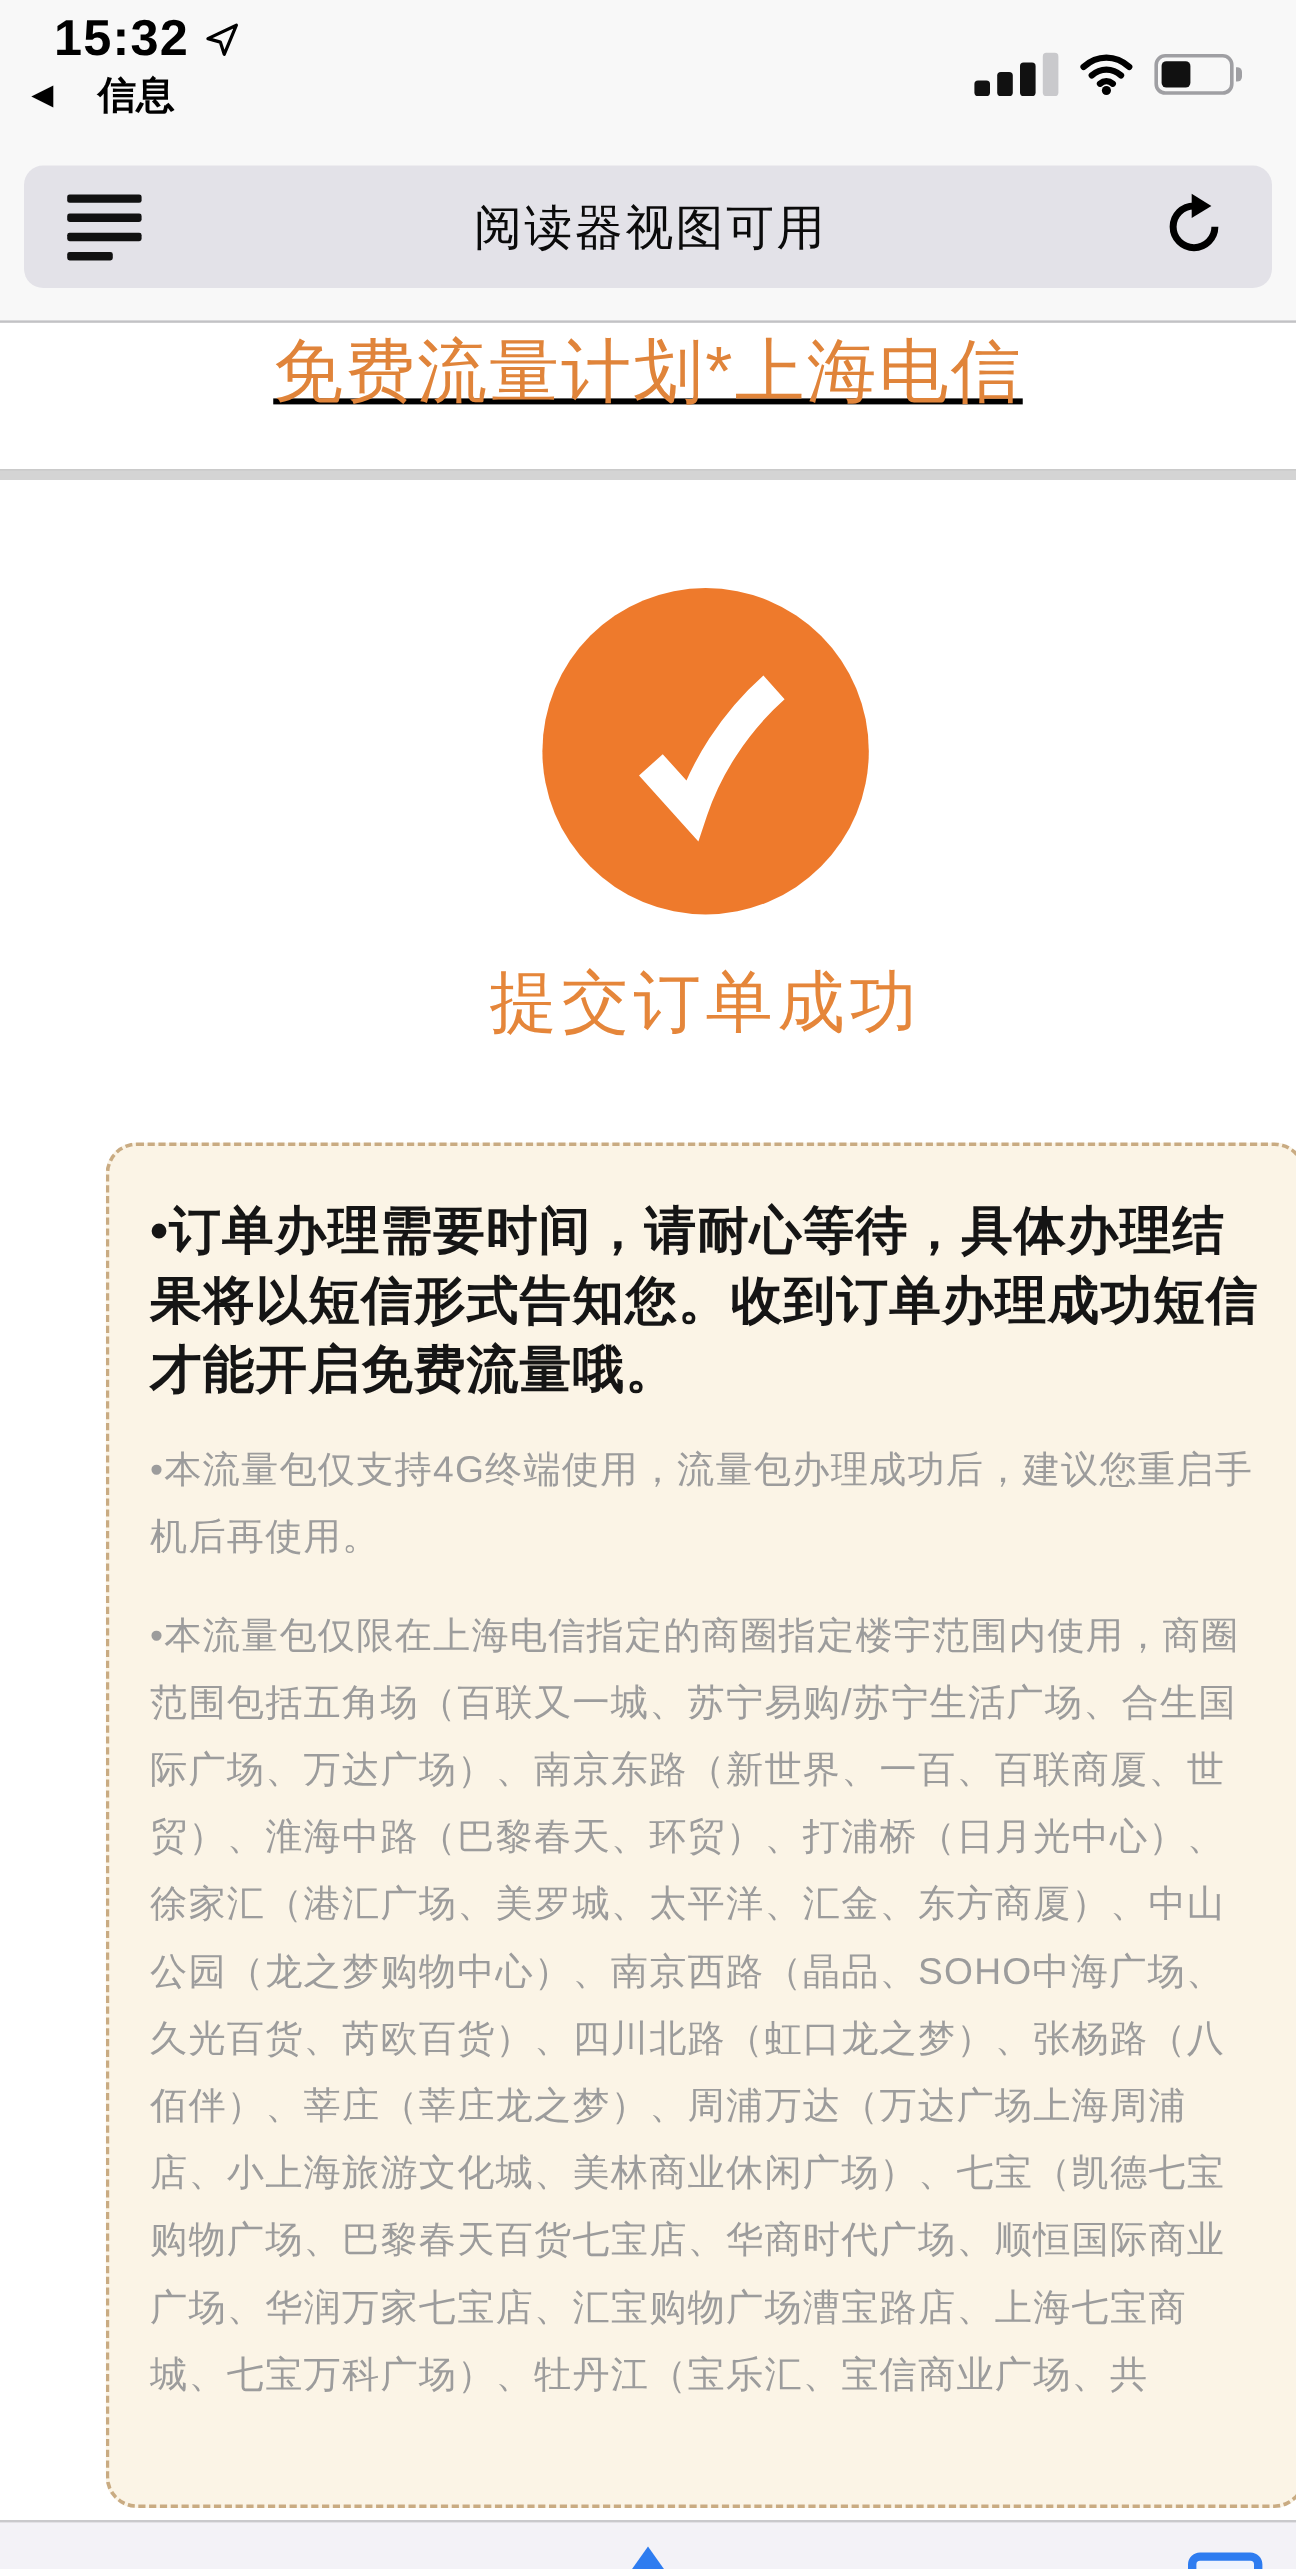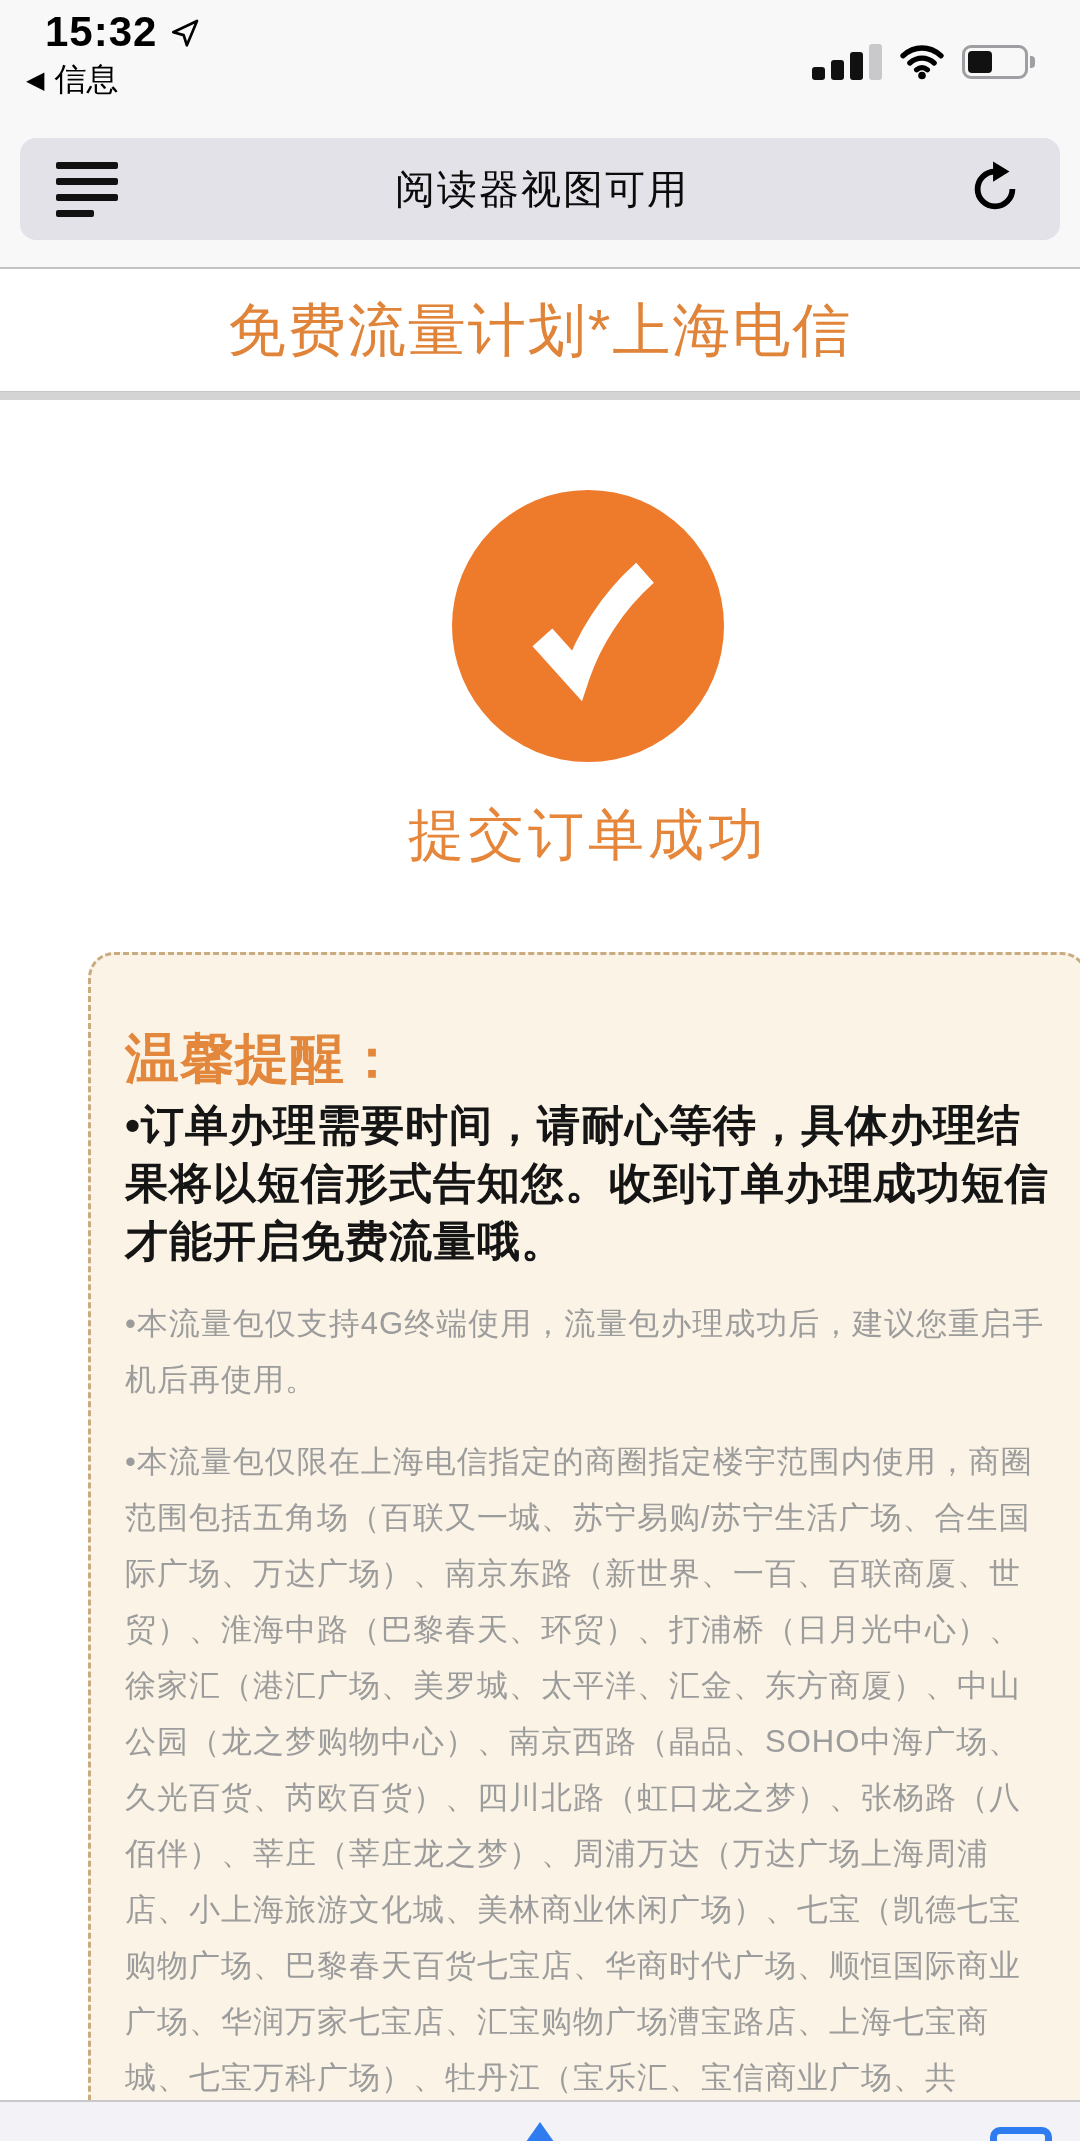--- a/index.html
+++ b/index.html
@@ -22,33 +22,33 @@
   .signal i{display:block;width:13px;border-radius:3px;background:#111;}
   .signal i.b1{height:13px}.signal i.b2{height:20px}.signal i.b3{height:28px}
   .signal i.b4{height:36px;background:#c9c9cc;}
   .wifi{width:48px;height:38px;}
   .battery{position:relative;width:66px;height:34px;margin-bottom:1px;}
   .battery .shell{position:absolute;inset:0;border:3px solid #9f9fa3;border-radius:9px;}
   .battery .fill{position:absolute;top:6px;left:6px;width:24px;height:22px;background:#111;border-radius:4px;}
   .battery .nub{position:absolute;right:-7px;top:11px;width:5px;height:12px;background:#9f9fa3;border-radius:0 4px 4px 0;}
   .back-row{position:absolute;top:58px;left:26px;display:flex;align-items:center;gap:10px;color:#000;}
   .back-chevron{font-size:24px;line-height:1;}
-  .back-label{font-size:32px;font-weight:400;}
+  .back-label{font-size:32px;font-weight:700;margin-left:27px;}
   .url-pill{
     position:absolute;top:138px;left:20px;width:1040px;height:102px;
     background:#e3e2e8;border-radius:16px;display:flex;align-items:center;box-sizing:border-box;padding:0 36px;
   }
   .reader-icon{display:flex;flex-direction:column;gap:9px;width:62px;}
   .reader-icon i{display:block;height:7px;background:#111;border-radius:2px;}
   .reader-icon i:nth-child(4){width:62%;}
   .url-title{flex:1;text-align:center;font-size:40px;color:#0b0b0b;letter-spacing:2px;}
   .refresh-icon{width:58px;height:58px;}
   
   .site-band{position:absolute;top:271px;left:0;width:1080px;height:120px;background:#ffffff;
-    display:flex;align-items:center;justify-content:center;}
+    display:flex;justify-content:center;text-decoration:underline;}
   .site-title{font-size:58px;color:#e0843a;letter-spacing:2px;}
   .gray-band{position:absolute;top:391px;left:0;width:1080px;height:9px;background:#d4d4d4;border-top:1px solid #c6c6c6;box-sizing:border-box;}
   
   .content{position:absolute;top:400px;left:0;width:1080px;height:1741px;background:#fff;padding-left:48px;}
   .check-circle{width:272px;height:272px;border-radius:50%;background:#ee7a2c;margin:90px auto 0;display:flex;align-items:center;justify-content:center;}
   .check-circle svg{width:190px;height:190px;}
   .success-msg{margin-top:36px;text-align:center;font-size:56px;color:#e5863a;letter-spacing:4px;}
   .notice{
     margin:78px 40px 0;border:3px dashed #c9ab82;border-radius:26px;background:#fbf4e6;
     padding:42px 34px 80px;box-sizing:border-box;
@@ -132,21 +132,20 @@
 
   <div class="check-circle">
     <svg viewBox="0 0 100 100">
       <path d="M26 56 L44 76 C 50 58, 62 38, 80 22" fill="none" stroke="#ffffff" stroke-width="14" stroke-linejoin="miter"></path>
     </svg>
   </div>
 
   <div class="success-msg">提交订单成功</div>
 
   <div class="notice">
-    <p class="notice-heading">温馨提醒：</p>
     <p class="em">•订单办理需要时间，请耐心等待，具体办理结果将以短信形式告知您。收到订单办理成功短信才能开启免费流量哦。</p>
     <p class="muted">•本流量包仅支持4G终端使用，流量包办理成功后，建议您重启手机后再使用。</p>
     <p class="muted">•本流量包仅限在上海电信指定的商圈指定楼宇范围内使用，商圈范围包括五角场（百联又一城、苏宁易购/苏宁生活广场、合生国际广场、万达广场）、南京东路（新世界、一百、百联商厦、世贸）、淮海中路（巴黎春天、环贸）、打浦桥（日月光中心）、徐家汇（港汇广场、美罗城、太平洋、汇金、东方商厦）、中山公园（龙之梦购物中心）、南京西路（晶品、SOHO中海广场、久光百货、芮欧百货）、四川北路（虹口龙之梦）、张杨路（八佰伴）、莘庄（莘庄龙之梦）、周浦万达（万达广场上海周浦店、小上海旅游文化城、美林商业休闲广场）、七宝（凯德七宝购物广场、巴黎春天百货七宝店、华商时代广场、顺恒国际商业广场、华润万家七宝店、汇宝购物广场漕宝路店、上海七宝商城、七宝万科广场）、牡丹江（宝乐汇、宝信商业广场、共</p>
   </div>
 
 </div>
 
 <div class="toolbar">
   <span class="share-tip"></span>
   <span class="tabs-glyph"></span>

